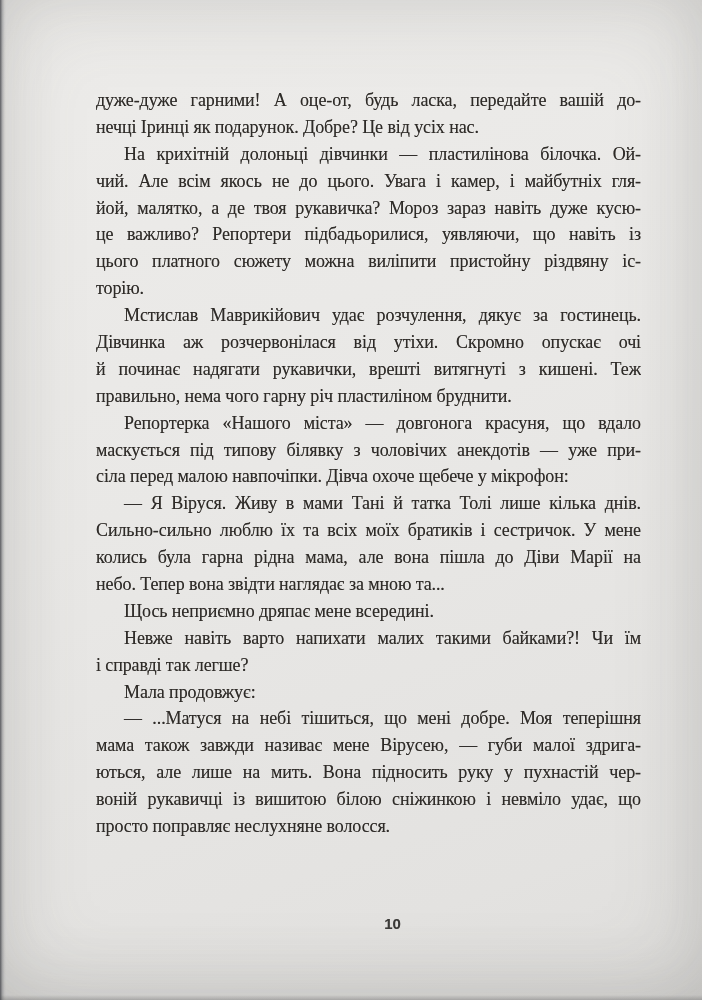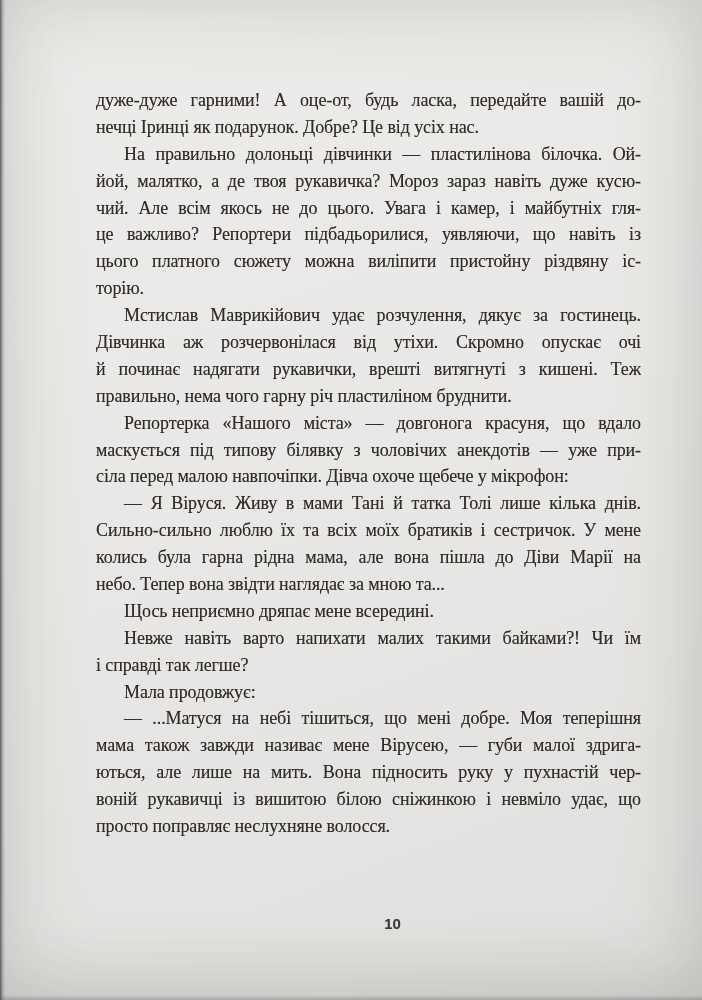--- a/index.html
+++ b/index.html
@@ -88,23 +88,23 @@
 <div class="vignette"></div>
 <div class="scan-edge-left"></div>
 <div class="scan-edge-bottom"></div>
 
 <div class="page-text" id="text-block">
     <div class="paragraph">
       <div class="line para-first">дуже-дуже гарними! А оце-от, будь ласка, передайте вашій до-</div>
       <div class="line para-last">нечці Іринці як подарунок. Добре? Це від усіх нас.</div>
     </div>
     <div class="paragraph">
-      <div class="line para-first indented">На правильно долоньці дівчинки — пластилінова білочка. Ой-</div>
+      <div class="line para-first indented">На крихітній долоньці дівчинки — пластилінова білочка. Ой-</div>
+      <div class="line indented">чий. Але всім якось не до цього. Увага і камер, і майбутніх гля-</div>
       <div class="line indented">йой, малятко, а де твоя рукавичка? Мороз зараз навіть дуже кусю-</div>
-      <div class="line indented">чий. Але всім якось не до цього. Увага і камер, і майбутніх гля-</div>
       <div class="line indented">це важливо? Репортери підбадьорилися, уявляючи, що навіть із</div>
       <div class="line indented">цього платного сюжету можна виліпити пристойну різдвяну іс-</div>
       <div class="line para-last indented">торію.</div>
     </div>
     <div class="paragraph">
       <div class="line para-first indented">Мстислав Маврикійович удає розчулення, дякує за гостинець.</div>
       <div class="line indented">Дівчинка аж розчервонілася від утіхи. Скромно опускає очі</div>
       <div class="line indented">й починає надягати рукавички, врешті витягнуті з кишені. Теж</div>
       <div class="line para-last indented">правильно, нема чого гарну річ пластиліном бруднити.</div>
     </div>

